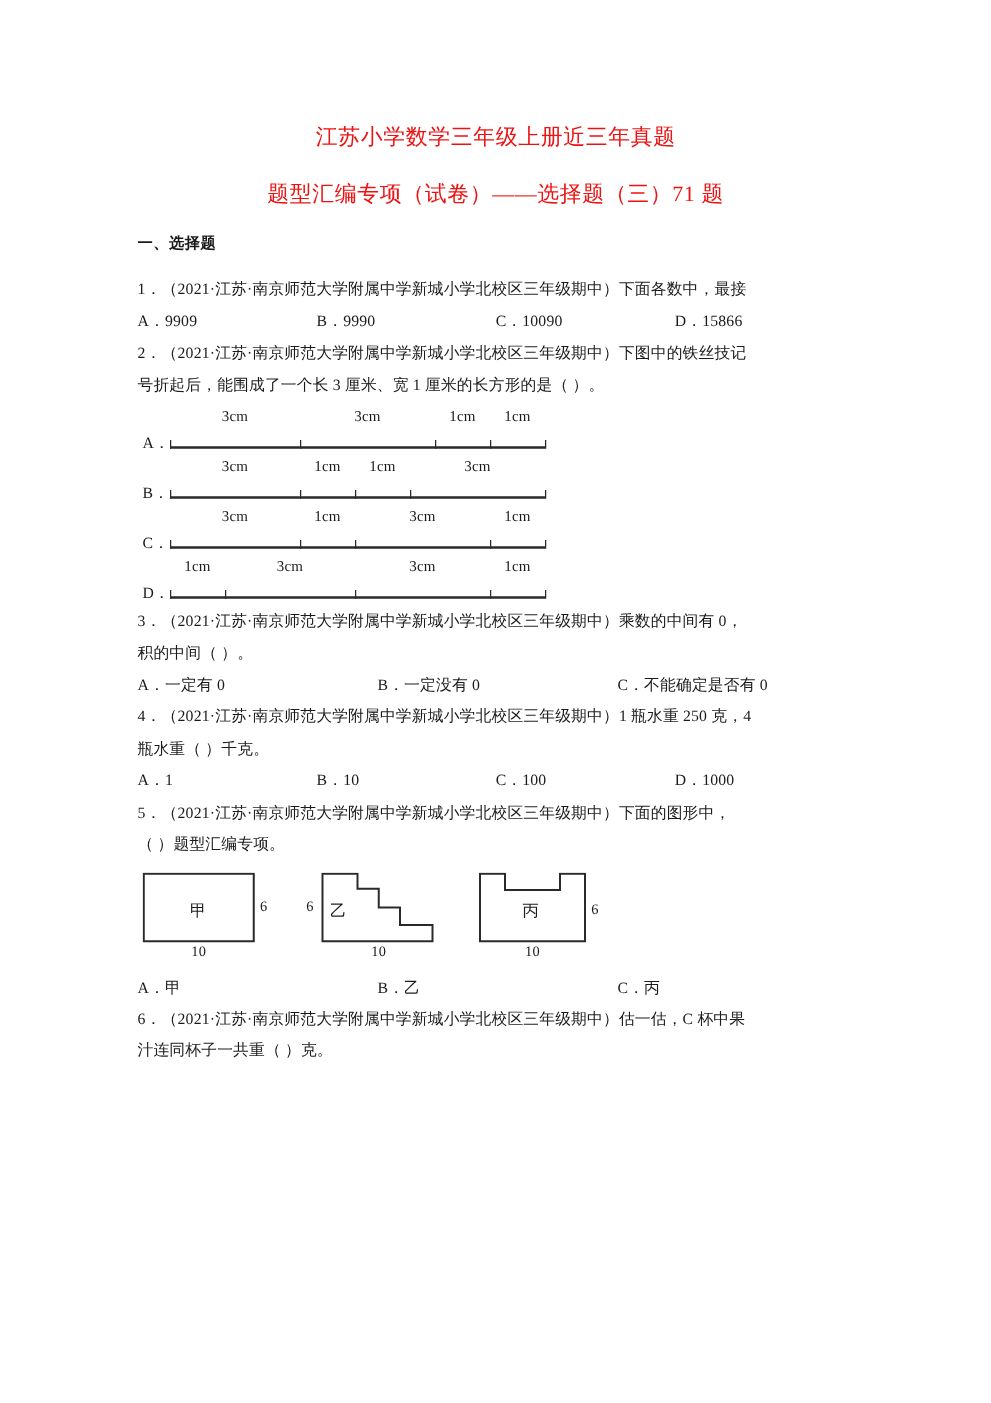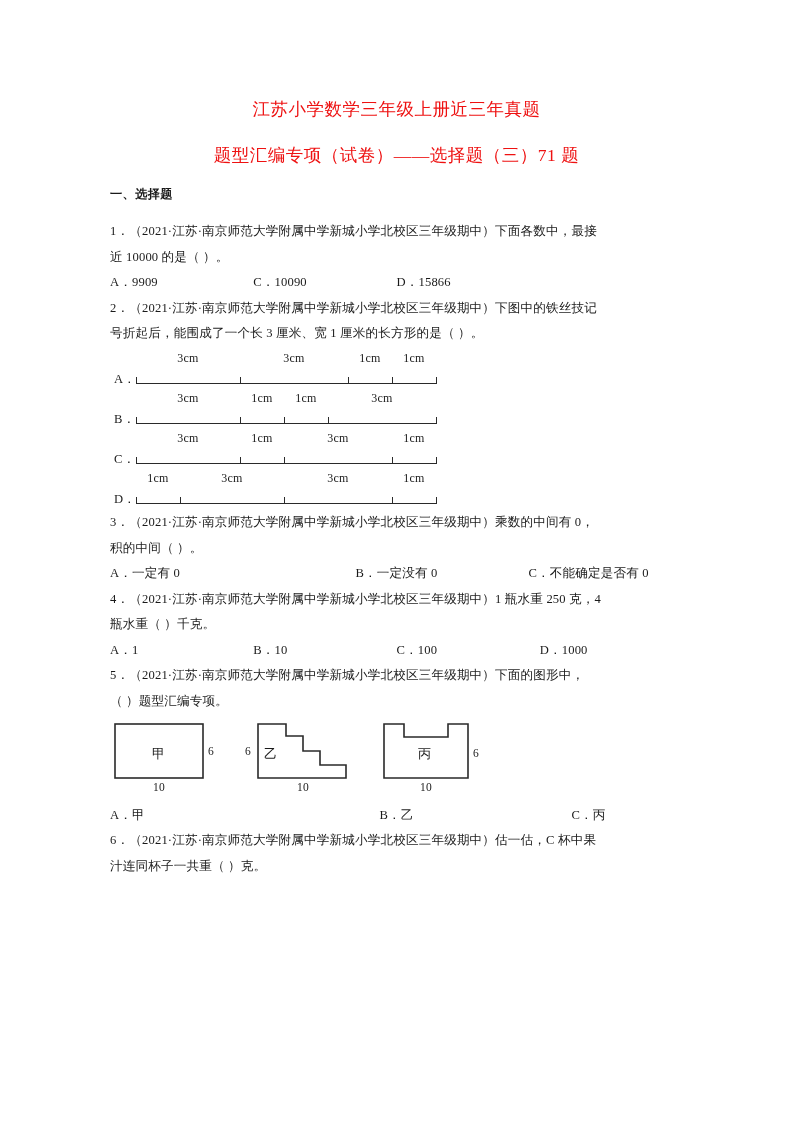--- a/index.html
+++ b/index.html
@@ -65,21 +65,21 @@
   .options-row {
     display: flex;
     font-size: 12.6px;
     line-height: 2.02;
     letter-spacing: 0.15px;
   }
   .options-row.cols4 > .opt { width: 25%; }
   .options-row.cols4 > .opt:first-child { width: 25%; }
   .options-row.cols3 > .opt { width: 33.33%; }
   .opt { white-space: nowrap; }
-  .opt-pad { padding-left: 3px; text-align: center; }
+  .opt-pad { padding-left: 3px; }
 
   
   .wire-list { margin-top: 4px; }
   .wire-row {
     display: flex;
     align-items: flex-end;
     height: 40px;
     position: relative;
   }
   .wire-label {
@@ -150,25 +150,23 @@
   <div class="content">
 
     <div class="doc-title">江苏小学数学三年级上册近三年真题</div>
     <div class="doc-title line2">题型汇编专项（试卷）——选择题（三）71 题</div>
 
     <div class="section-heading">一、选择题</div>
 
     <div class="question">
       <span class="qnum">1．</span><span>（2021·江苏·南京师范大学附属中学新城小学北校区三年级期中）下面各数中，最接</span>
     </div>
-    <div class="question">
-      <span>近 10000 的是（            ）。</span>
-    </div>
     <div class="options-row cols4">
       <div class="opt">A．9909</div>
+      <div class="opt">B．9990</div>
       <div class="opt">C．10090</div>
       <div class="opt">D．15866</div>
     </div>
 
     <div class="question">
       <span class="qnum">2．</span><span>（2021·江苏·南京师范大学附属中学新城小学北校区三年级期中）下图中的铁丝技记</span>
     </div>
     <div class="question">
       <span>号折起后，能围成了一个长 3 厘米、宽 1 厘米的长方形的是（            ）。</span>
     </div>

